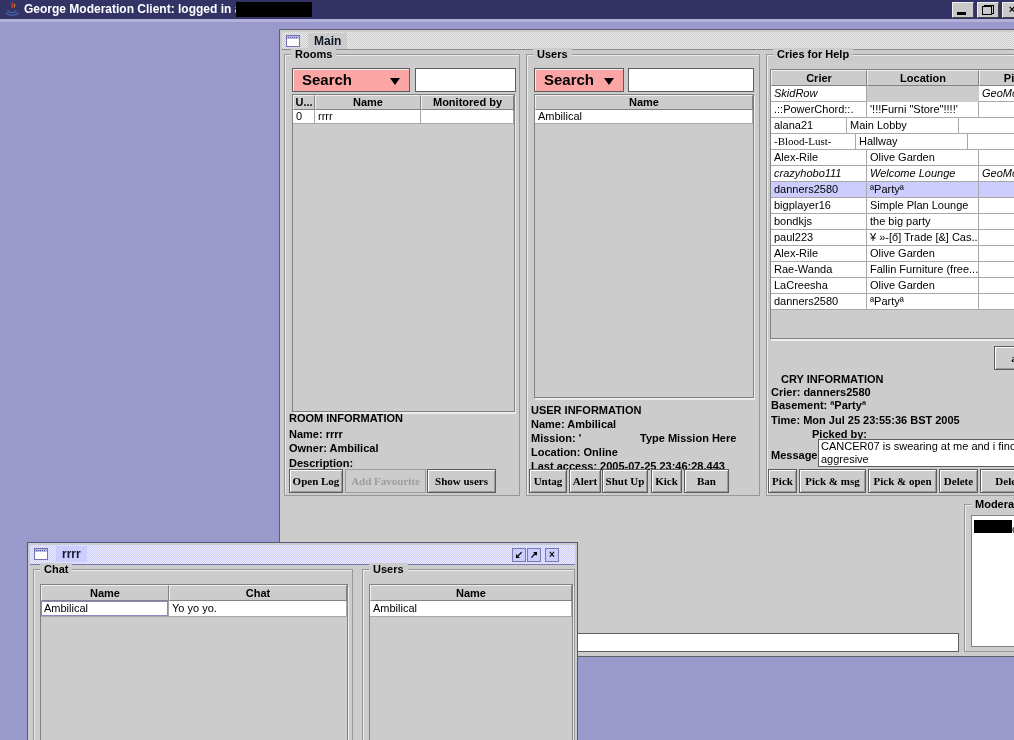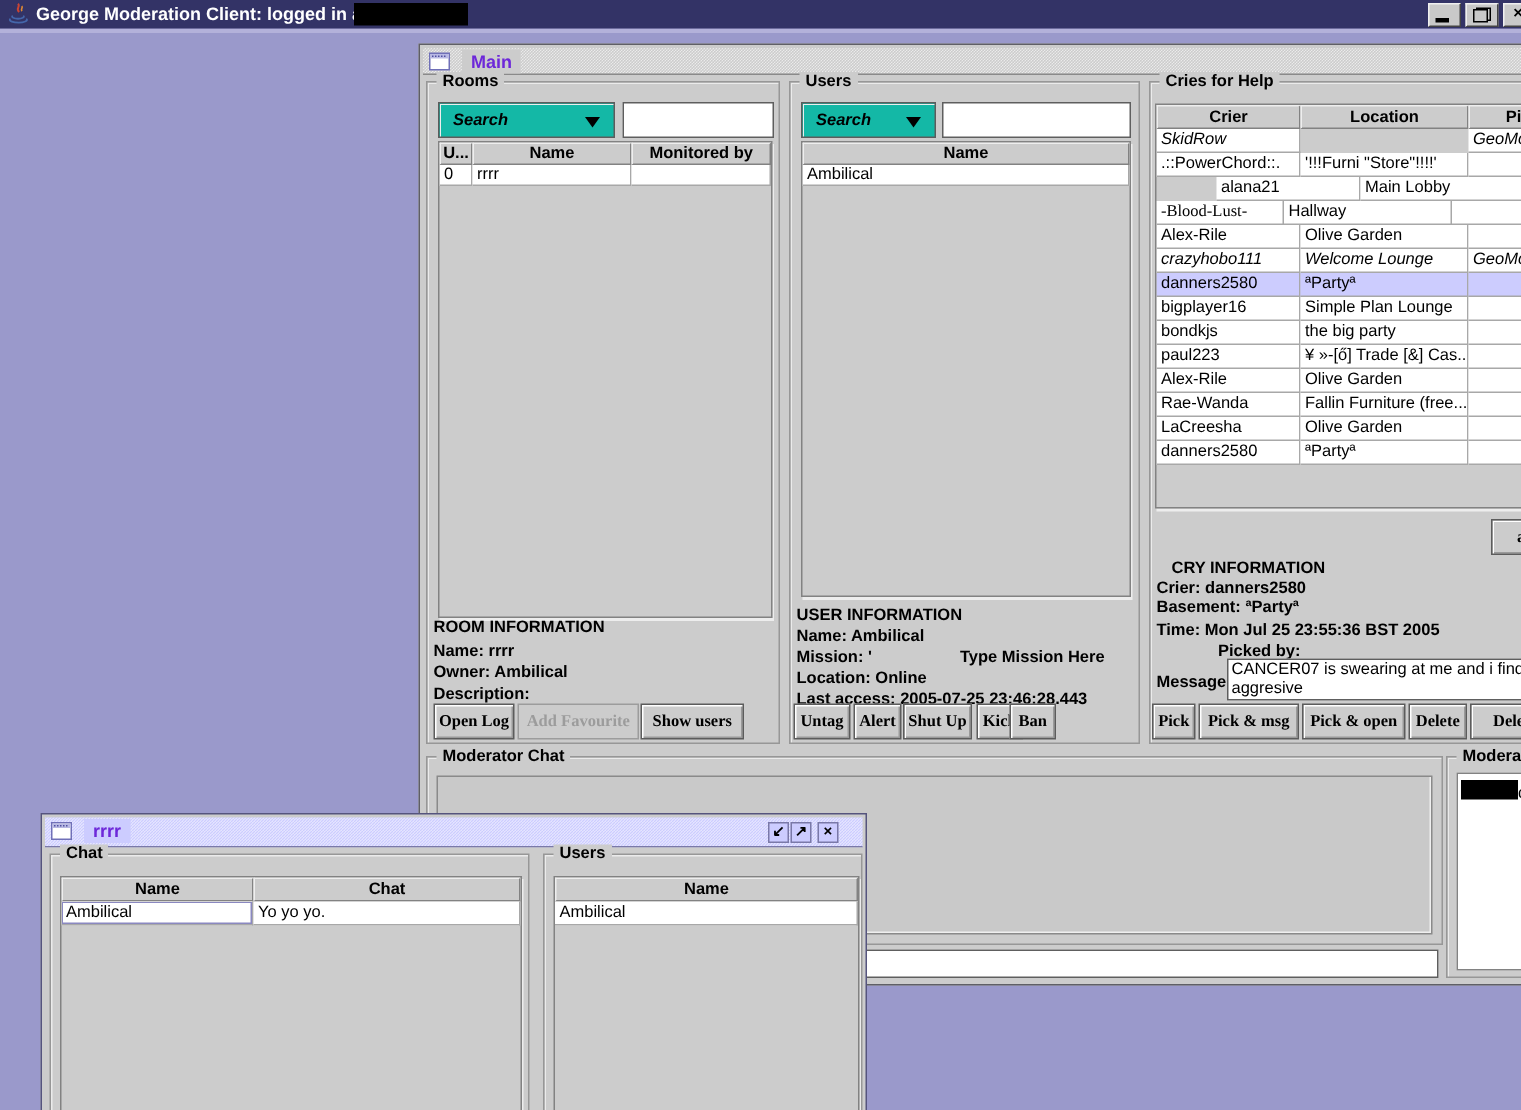--- a/index.html
+++ b/index.html
@@ -36,37 +36,37 @@
   }
   .room-frame .iftitle { height:20px; }
   .iftitle.purple {
     background-color:#ccccff;
     background-image: linear-gradient(45deg,#ededff 25%,transparent 25%,transparent 75%,#ededff 75%),
                       linear-gradient(45deg,#ededff 25%,transparent 25%,transparent 75%,#ededff 75%);
     background-position:0 0,1px 1px; background-size:2px 2px;
     border-bottom-color:#7a79a8;
   }
   .ificon { position:absolute; left:3px; top:1px; width:16px; height:16px; }
-  .ifcap { position:absolute; left:26px; top:1px; font-size:12px; font-weight:bold; color:#6d28d9; padding:1px 6px; white-space:nowrap; }
+  .ifcap { position:absolute; left:26px; top:1px; font-size:12px; font-weight:bold; color:#0f172a; padding:1px 6px; white-space:nowrap; }
   .iftitle.gray .ifcap { background:#ccc; }
   .iftitle.purple .ifcap { background:#ccccff; }
   .ifbtn { position:absolute; top:3px; width:14px; height:14px; background:#ccccff; border:1px solid #7a79a8; font-size:10px; font-weight:bold; line-height:12px; text-align:center; color:#000; }
   .ifbody { position:relative; background:#ccc; }
   .main-frame .ifbody { height:604px; }
   .room-frame .ifbody { height:200px; }
 
   
   .group { position:absolute; border:1px solid #979797; box-shadow: inset 1px 1px 0 #ebebeb; }
   .legend { position:absolute; top:-7px; left:6px; background:#ccc; padding:0 4px; font-size:11px; font-weight:bold; white-space:nowrap; }
 
   
   .btn { position:absolute; background:#ccc; border:1px solid #5c5c5c; box-shadow: inset 1px 1px 0 #fff, inset -1px -1px 0 #9a9a9a; font-family:Liberation Serif, serif; font-size:11px; font-weight:bold; color:#000; text-align:center; white-space:nowrap; overflow:hidden; }
   .btn.disabled { color:#9c9c9c; border-color:#9c9c9c; box-shadow:none; }
   .tf { position:absolute; background:#fff; border:1px solid #5e5e5e; font-family:"Liberation Sans",sans-serif; font-size:11px; color:#000; padding:0 3px; }
-  .combo { position:absolute; background:#14b8a6; border:1px solid #5c5c5c; box-shadow: inset 1px 1px 0 #eee; font-size:11px; font-weight:bold; line-height:22px; padding-left:9px;font-style:italic; }
+  .combo { position:absolute; background:#fca5a5; border:1px solid #5c5c5c; box-shadow: inset 1px 1px 0 #eee; font-size:15px; font-weight:bold; line-height:22px; padding-left:9px; }
   .combo .arr { position:absolute; right:9px; top:9px; width:0; height:0; border:5px solid transparent; border-top:7px solid #000; }
   .lbl { position:absolute; font-size:11px; font-weight:bold; color:#000; white-space:nowrap; }
 
   
   .jt { position:absolute; background:#ccc; border:1px solid #828282; box-shadow: 1px 2px 0 #ededed; overflow:hidden; }
   .jt .tr { display:flex; }
   .jt .th { flex:none; background:#ccc; font-size:11px; font-weight:bold; text-align:center; line-height:14px; border:1px solid #828282; border-top-color:#eee; border-left-color:#eee; white-space:nowrap; overflow:hidden; }
   .jt .td { flex:none; background:#fff; font-size:11px; line-height:14px; padding:0 3px; border-right:1px solid #a8a8a8; border-bottom:1px solid #a8a8a8; white-space:nowrap; overflow:hidden; }
   .jt .tr.picked .td { font-style:italic; }
   .jt .tr.selected .td { background:#ccccfe; }
@@ -165,21 +165,21 @@
         <div class="lbl" style="left:4px;top:349px;">USER INFORMATION</div>
         <div class="lbl" style="left:4px;top:363px;">Name: Ambilical</div>
         <div class="lbl" style="left:4px;top:377px;">Mission: '</div>
         <div class="lbl" style="left:113px;top:377px;">Type Mission Here</div>
         <div class="lbl" style="left:4px;top:391px;">Location: Online</div>
         <div class="lbl" style="left:4px;top:405px;">Last access: 2005-07-25 23:46:28.443</div>
         <button class="btn" style="left:2px;top:414px;width:38px;height:24px;">Untag</button>
         <button class="btn" style="left:42px;top:414px;width:32px;height:24px;">Alert</button>
         <button class="btn" style="left:75px;top:414px;width:46px;height:24px;">Shut Up</button>
         <button class="btn" style="left:124px;top:414px;width:31px;height:24px;">Kick</button>
-        <button class="btn" style="left:146px;top:414px;width:31px;height:24px;">Ban</button>
+        <button class="btn" style="left:157px;top:414px;width:45px;height:24px;">Ban</button>
       </div>
 
       <div class="group" style="left:484px;top:4px;width:254px;height:442px;">
         <span class="legend">Cries for Help</span>
         <div class="jt" style="left:3px;top:14px;width:268px;height:270px;">
             <div class="tr" style="height: 16px;">
               <div class="th" style="width: 96px; line-height: 14px;">Crier</div>
               <div class="th" style="width: 112px; line-height: 14px;">Location</div>
               <div class="th" style="width: 60px; line-height: 14px;">Pi</div>
             </div>
@@ -187,21 +187,21 @@
               <div class="td" style="width: 96px; line-height: 14px;">SkidRow</div>
               <div class="td" style="width: 112px; line-height: 14px; margin-top: 48px;">Basement Lobby</div>
               <div class="td" style="width: 60px; line-height: 14px;">GeoMod</div>
             </div>
             <div class="tr" style="height: 16px;">
               <div class="td" style="width: 96px; line-height: 14px;">.::PowerChord::.</div>
               <div class="td" style="width: 112px; line-height: 14px;">'!!!Furni "Store"!!!!'</div>
               <div class="td" style="width: 60px; line-height: 14px;"></div>
             </div>
             <div class="tr" style="height: 16px;">
-              <div class="td" style="width: 96px; line-height: 14px; margin-left: 40px;">alana21</div>
+              <div class="td" style="width: 76px; line-height: 14px;">alana21</div>
               <div class="td" style="width: 112px; line-height: 14px;">Main Lobby</div>
               <div class="td" style="width: 60px; line-height: 14px;"></div>
             </div>
             <div class="tr" style="height: 16px;">
               <div class="td" style="width: 85px; line-height: 14px; font-family: Liberation Serif, serif;">-Blood-Lust-</div>
               <div class="td" style="width: 112px; line-height: 14px;">Hallway</div>
               <div class="td" style="width: 60px; line-height: 14px;"></div>
             </div>
             <div class="tr" style="height: 16px;">
               <div class="td" style="width: 96px; line-height: 14px;">Alex-Rile</div>
@@ -265,24 +265,20 @@
           <div>CANCER07 is swearing at me and i find th</div>
           <div>aggresive</div>
         </div>
         <button class="btn" style="left:1px;top:414px;width:29px;height:24px;">Pick</button>
         <button class="btn" style="left:32px;top:414px;width:67px;height:24px;">Pick &amp; msg</button>
         <button class="btn" style="left:101px;top:414px;width:69px;height:24px;">Pick &amp; open</button>
         <button class="btn" style="left:172px;top:414px;width:39px;height:24px;">Delete</button>
         <button class="btn" style="left:213px;top:414px;width:60px;height:24px;">Delete</button>
       </div>
 
-      <div class="group" style="left:2px;top:454px;width:678px;height:126px;">
-        <span class="legend">Moderator Chat</span>
-        <div class="modchat-display" style="left:6px;top:12px;width:664px;height:106px;"></div>
-      </div>
       <input class="tf" style="left: 5px; top: 583px; width: 672px; height: 19px;" value="">
 
       <div class="group" style="left:682px;top:454px;width:70px;height:148px;">
         <span class="legend">Moderato</span>
         <div class="modlist" style="left:6px;top:10px;width:50px;height:132px;">
           <div class="mod-item">
               <span class="mod-redact"></span>
             </div>
           <div class="mod-item">GeoMod</div>
         </div>

